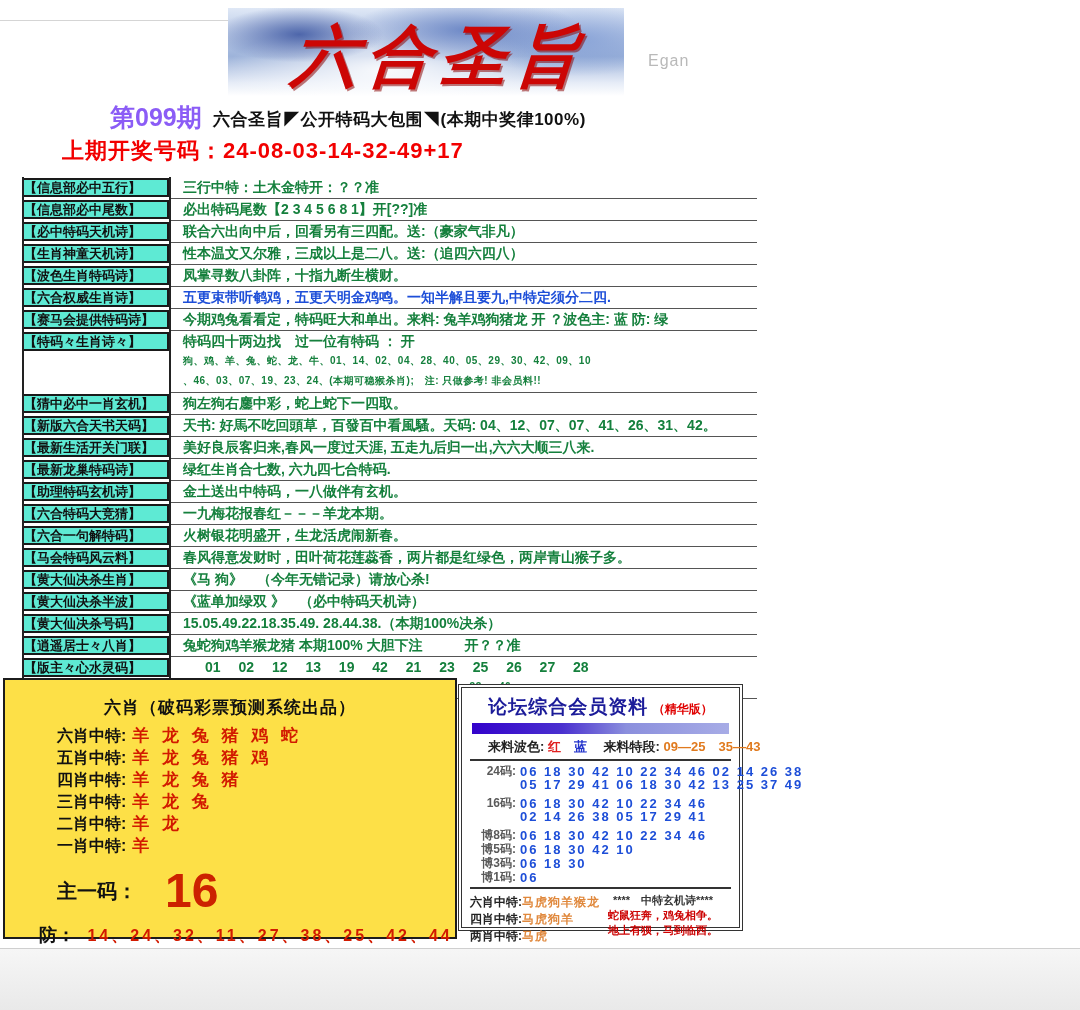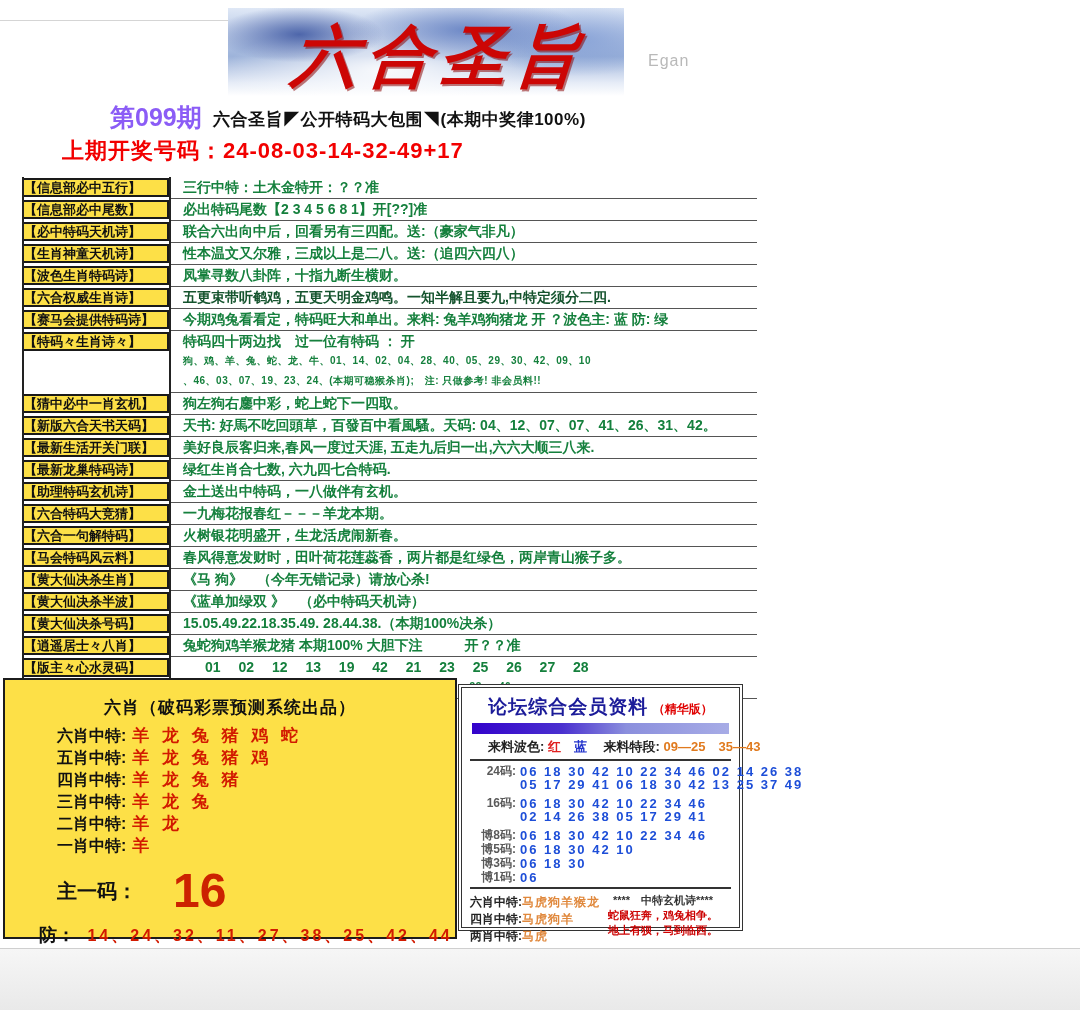--- a/index.html
+++ b/index.html
@@ -22,37 +22,37 @@
   .issue { position:absolute; left:110px; top:101px; font-size:25px; font-weight:bold; color:#8b5cf6; }
   .subtitle { position:absolute; left:213px; top:108px; font-size:17px; font-weight:bold; color:#111; letter-spacing:.5px; }
   .last-draw { position:absolute; left:62px; top:136px; font-size:22px; font-weight:bold; color:#f20000; letter-spacing:1px; }
 
   
   .main-table { position:absolute; left:22px; top:177px; width:735px; }
   .main-table::before { content:""; position:absolute; left:0; top:0; bottom:0; width:2px; background:#222; }
   .main-table::after  { content:""; position:absolute; left:147px; top:0; bottom:0; width:2px; background:#222; }
   .t-row { display:flex; align-items:flex-start; }
   .t-label { flex:none; width:147px; border:2px solid #1a1a1a; border-left:none; margin:1px 0;
-    font-size:13px; font-weight:bold; color:#111; line-height:15px; padding:0 2px; white-space:nowrap; background:#fde047; }
+    font-size:13px; font-weight:bold; color:#111; line-height:15px; padding:0 2px; white-space:nowrap; background:#5eead4; }
   .t-body { flex:1; border-bottom:1px solid #555; padding:0 0 1px 14px; min-height:20px; }
   .t-line { font-size:14px; font-weight:bold; color:#15803d; line-height:20px; white-space:nowrap; }
   .t-line.extra { font-size:10px; letter-spacing:.5px; }
-  .t-line.orange { color:#14532d; }
+  .t-line.orange { color:#1d4ed8; }
   .t-line.wide { word-spacing:14px; padding-left:22px; }
 
   
   .panel-left { position:absolute; left:3px; top:678px; width:454px; height:261px; border:2px solid #1c1c1c; background:#fde047; }
   .pl-title { margin-top:16px; text-align:center; font-size:17px; font-weight:bold; color:#111; letter-spacing:1px; }
   .pl-rows { margin:6px 0 0 52px; }
   .pl-row { line-height:22px; white-space:nowrap; }
   .pl-row .lab { font-size:16px; font-weight:bold; color:#111; }
   .pl-row .val { font-size:17px; font-weight:bold; color:#d21a00; letter-spacing:4px; margin-left:6px; }
   .pl-main { margin:10px 0 0 52px; display:flex; align-items:center; }
   .pl-main .lab { font-size:20px; font-weight:bold; color:#111; }
-  .pl-main .val { font-size:48px; font-weight:bold; color:#cc2200; margin-left:36px; line-height:48px; }
+  .pl-main .val { font-size:48px; font-weight:bold; color:#cc2200; margin-left:28px; line-height:48px; }
   .pl-guard { margin:8px 0 0 26px; white-space:nowrap;padding-left:8px; }
   .pl-guard .lab { font-size:18px; font-weight:bold; color:#111; }
   .pl-guard .val { font-size:16px; font-weight:bold; color:#d21a00; letter-spacing:3px; margin-left:8px; }
 
   
   .panel-right { position:absolute; left:458px; top:684px; width:285px; height:247px; border:1px solid #333; background:#fff; }
   .pr-inner { position:absolute; inset:2px; border:1px solid #333; padding:6px 8px 4px 8px; }
   .pr-title { text-align:center; white-space:nowrap; }
   .pr-title .main { font-size:19px; font-weight:bold; color:#1b1b99; letter-spacing:1px; }
   .pr-title .tag { font-size:12px; font-weight:bold; color:#e00000; }

